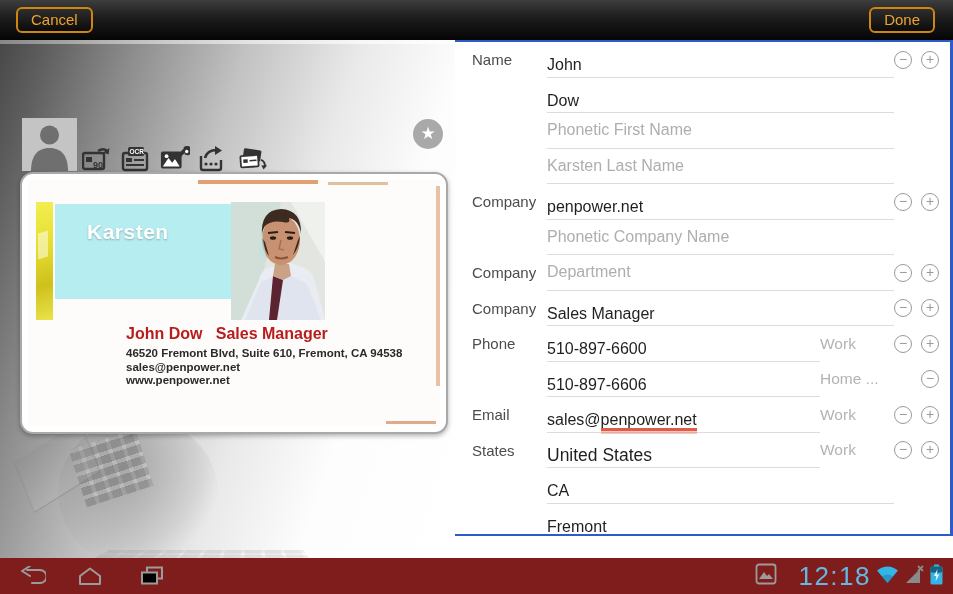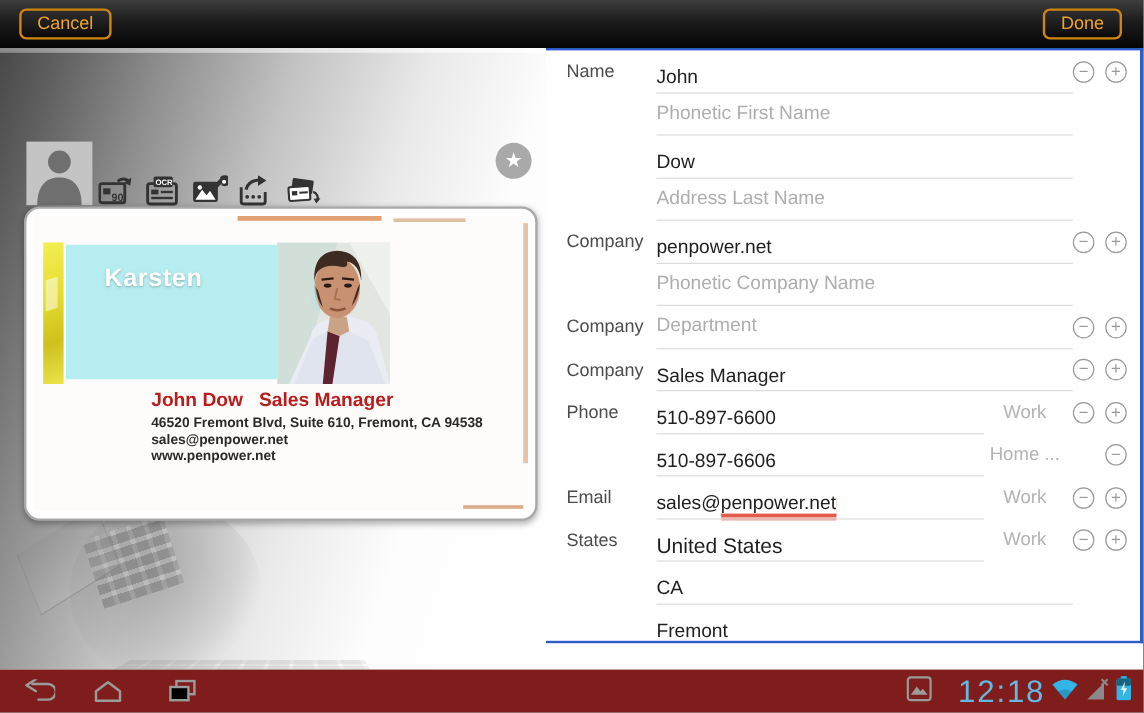--- a/index.html
+++ b/index.html
@@ -47,39 +47,39 @@
   .card-frame{position:absolute;left:20px;top:132px;width:428px;height:262px;background:#fff;
     border:2px solid #a9a9a9;border-radius:13px;box-shadow:0 2px 5px rgba(0,0,0,.3);padding:6px;}
   .card-img{position:relative;width:100%;height:100%;background:#fdfcfa;overflow:hidden;}
   .art-top{position:absolute;top:0;left:170px;width:120px;height:4px;background:#d98a50;opacity:.8;}
   .art-top2{position:absolute;top:2px;left:300px;width:60px;height:3px;background:#c96;opacity:.6;}
   .art-right{position:absolute;top:6px;right:0;width:4px;height:200px;background:#e6b190;opacity:.8;}
   .art-bottom{position:absolute;bottom:2px;right:4px;width:50px;height:3px;background:#d08a5a;opacity:.7;}
   .y-strip{position:absolute;left:8px;top:22px;width:17px;height:118px;
     background:linear-gradient(165deg,#f2ef52 0%,#e4dc2e 40%,#cfc01c 70%,#e8e44a 100%);}
   .y-strip::after{content:"";position:absolute;left:2px;top:30px;width:10px;height:26px;background:rgba(255,255,255,.5);transform:skewY(-18deg);}
-  .cyan-block{position:absolute;left:27px;top:24px;width:176px;height:112px;background:#b5edf1;}
+  .cyan-block{position:absolute;left:27px;top:24px;width:176px;height:95px;background:#b5edf1;}
   .card-name{position:absolute;left:32px;top:16px;color:#fff;font-size:21px;font-weight:bold;
     letter-spacing:.5px;text-shadow:0 1px 2px rgba(120,160,160,.8);}
   .photo{position:absolute;left:203px;top:22px;width:94px;height:118px;}
   .card-text{position:absolute;left:98px;top:145px;color:#222;}
   .ct-line1{font-size:16px;font-weight:bold;color:#b91c1c;white-space:pre;margin-bottom:4px;}
   .ct-small{font-size:11.5px;font-weight:600;color:#2a2a2a;line-height:13.5px;white-space:pre;}
 
   
   .form-panel{position:absolute;left:455px;top:40px;width:498px;height:496px;background:#fff;
     border-top:2px solid #2d5bc8;border-right:3px solid #2d5bc8;border-bottom:2px solid #2d5bc8;
     overflow:hidden;}
   .frow{display:flex;align-items:center;height:35.5px;}
   .f-label{width:92px;padding-left:17px;font-size:15px;color:#4c4c4c;flex:none;}
   .f-valwrap{flex:1;align-self:stretch;display:flex;align-items:center;border-bottom:1px solid #dcdcdc;min-width:0;cursor:text;}
   .f-value{font-size:16px;color:#1f1f1f;white-space:nowrap;margin-top:12px;}
   .f-value.large{font-size:17.5px;}
   .f-placeholder{font-size:16px;color:#aeaeae;white-space:nowrap;}
-  .f-type{width:74px;flex:none;text-align:center;font-size:15.5px;color:#b3b3b3;padding-right:6px;
+  .f-type{width:74px;flex:none;text-align:left;font-size:15.5px;color:#b3b3b3;padding-right:6px;
     white-space:nowrap;overflow:hidden;cursor:pointer;}
   .f-icons{width:56px;flex:none;display:flex;justify-content:flex-end;gap:9px;padding-right:11px;}
   .cbtn{width:18px;height:18px;border:1.6px solid #9a9a9a;border-radius:50%;color:#9a9a9a;
     font-size:14px;line-height:15px;text-align:center;cursor:pointer;background:#fff;flex:none;}
   .spell{border-bottom:3px solid #e25a4a;box-shadow:0 3px 0 rgba(226,90,74,.35);}
 
   
   .bottombar{position:absolute;left:0;bottom:0;width:953px;height:36px;background:#7f1d1d;}
   .nav{position:absolute;top:8px;cursor:pointer;}
   .nav.back{left:18px;}
@@ -216,35 +216,35 @@
           <span class="f-value">John</span>
         </div>
         <div class="f-icons">
           <div class="cbtn">−</div>
           <div class="cbtn">+</div>
         </div>
       </div>
       <div class="frow">
         <div class="f-label"></div>
         <div class="f-valwrap">
+          <span class="f-value">Dow</span>
+        </div>
+        <div class="f-icons"></div>
+      </div>
+      <div class="frow">
+        <div class="f-label"></div>
+        <div class="f-valwrap">
           <span class="f-placeholder">Phonetic First Name</span>
         </div>
         <div class="f-icons"></div>
       </div>
       <div class="frow">
         <div class="f-label"></div>
         <div class="f-valwrap">
-          <span class="f-value">Dow</span>
-        </div>
-        <div class="f-icons"></div>
-      </div>
-      <div class="frow">
-        <div class="f-label"></div>
-        <div class="f-valwrap">
-          <span class="f-placeholder">Address Last Name</span>
+          <span class="f-placeholder">Karsten Last Name</span>
         </div>
         <div class="f-icons"></div>
       </div>
       <div class="frow">
         <div class="f-label">Company</div>
         <div class="f-valwrap">
           <span class="f-value">penpower.net</span>
         </div>
         <div class="f-icons">
           <div class="cbtn">−</div>

